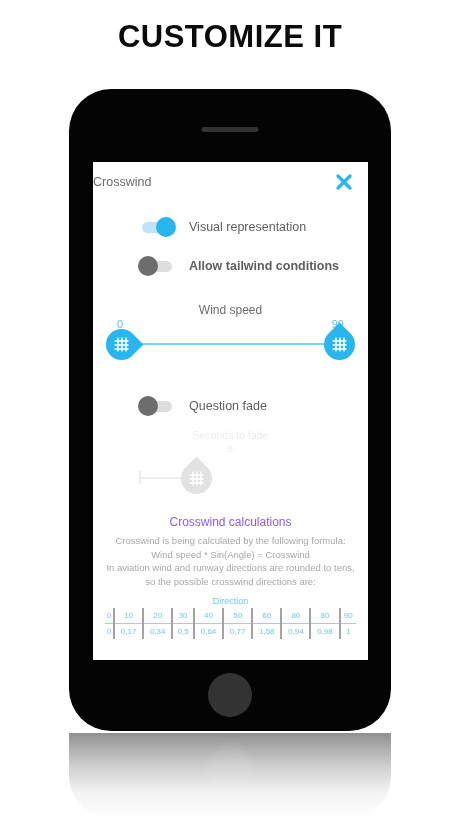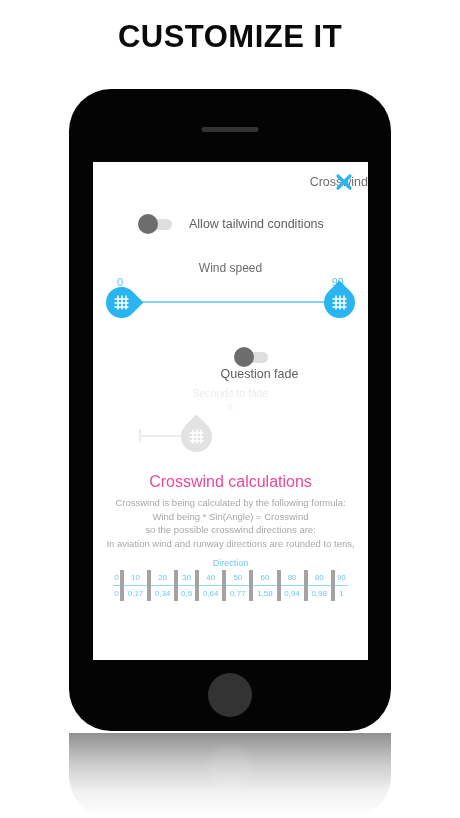--- a/index.html
+++ b/index.html
@@ -54,35 +54,35 @@
     position:absolute;left:50%;top:12px;transform:translateX(-50%);
     width:44px;height:44px;border-radius:50%;background:rgba(90,90,90,.25);
     filter:blur(3px);
   }
 
   
   .sheet-header{
     position:relative;height:40px;
   }
   .sheet-title{
-    position:absolute;left:0;right:0;top:13px;text-align:right;
+    position:absolute;left:0;right:0;top:13px;text-align:left;
     font-size:12.5px;color:#6c6c6c;
   }
   .close-icon{
     position:absolute;right:12px;top:8px;width:24px;height:24px;
     display:flex;align-items:center;justify-content:center;cursor:pointer;
   }
 
   
   .toggle-row{
     display:flex;align-items:center;margin-left:45px;height:34px;
   }
   .toggle-row.r1{margin-top:8px;}
-  .toggle-row.r2{margin-top:5px;}
-  .toggle-row.r3{margin-top:24px;flex-direction:column;}
+  .toggle-row.r2{margin-top:5px;font-weight:bold;}
+  .toggle-row.r3{margin-top:24px;}
   .switch{position:relative;width:38px;height:20px;flex:0 0 auto;cursor:pointer;}
   .track{position:absolute;left:4px;top:5px;width:30px;height:11px;border-radius:6px;}
   .knob{position:absolute;top:0;width:20px;height:20px;border-radius:50%;}
   .switch.on .track{background:#bfe4f8;}
   .switch.on .knob{left:18px;background:#29b6f0;}
   .switch.off .track{background:#dedede;}
   .switch.off .knob{left:0;background:#6d6d6d;}
   .toggle-label{margin-left:13px;font-size:12.5px;color:#5e5e5e;}
 
   
@@ -114,31 +114,31 @@
   .fade-cap{position:absolute;left:46px;top:16px;width:2px;height:13px;background:#ededed;}
   .fade-thumb{
     position:absolute;left:88px;top:8px;width:31px;height:31px;background:#e2e2e2;
     border-radius:0 50% 50% 50%;transform:rotate(45deg);
     display:flex;align-items:center;justify-content:center;
   }
   .fade-thumb svg{transform:rotate(-45deg);}
 
   
   .calc{margin-top:6px;text-align:center;}
-  .calc-title{font-size:16px;color:#ec4899;margin-bottom:5px;}
+  .calc-title{font-size:12px;color:#8b5cf6;margin-bottom:5px;}
   .calc-line{font-size:9.5px;color:#a8a8a8;line-height:13.5px;}
 
   
-  .table-wrap{margin-top:8px;padding:0 20px;}
+  .table-wrap{margin-top:8px;padding:0 12px;}
   .tbl-cap{text-align:center;font-size:9px;color:#6fc9ee;margin-bottom:2px;}
   .tbl-cap.bottom{margin-top:2px;margin-bottom:0;}
   table.dirtbl{width:100%;border-collapse:collapse;}
   table.dirtbl td{
     font-size:8px;color:#6fc9ee;text-align:center;padding:3px 0;
-    border-left:4px solid #a3a3a3;
+    border-left:2px solid #a3a3a3;
   }
   table.dirtbl td:first-child{border-left:none;}
   table.dirtbl tr.sinus td{border-top:1px solid #8ed6f2;}
 </style>
 </head>
 <body>
 
 <div class="headline">CUSTOMIZE IT</div>
 
 <div class="phone">
@@ -149,20 +149,27 @@
     <div class="sheet-header">
       <div class="sheet-title">Crosswind</div>
       <div class="close-icon">
         <svg width="18" height="18" viewBox="0 0 18 18" aria-hidden="true">
           <line x1="3" y1="3" x2="15" y2="15" stroke="#29b6f0" stroke-width="3.2" stroke-linecap="round"></line>
           <line x1="15" y1="3" x2="3" y2="15" stroke="#29b6f0" stroke-width="3.2" stroke-linecap="round"></line>
         </svg>
       </div>
     </div>
 
+    <div class="toggle-row r1">
+      <div class="switch on">
+        <div class="track"></div>
+        <div class="knob"></div>
+      </div>
+      <div class="toggle-label">Visual representation</div>
+    </div>
 
     <div class="toggle-row r2">
       <div class="switch off">
         <div class="track"></div>
         <div class="knob"></div>
       </div>
       <div class="toggle-label">Allow tailwind conditions</div>
     </div>
 
     <div class="slider-block">
@@ -223,23 +230,23 @@
                 <line x1="0.5" y1="12" x2="14.5" y2="12"></line>
             </g>
           </svg>
         </div>
       </div>
     </div>
 
     <div class="calc">
       <div class="calc-title">Crosswind calculations</div>
       <div class="calc-line">Crosswind is being calculated by the following formula:</div>
-      <div class="calc-line">Wind being * Sin(Angle) = Crosswind</div>
+      <div class="calc-line">Wind speed * Sin(Angle) = Crosswind</div>
+      <div class="calc-line">In aviation wind and runway directions are rounded to tens,</div>
       <div class="calc-line">so the possible crosswind directions are:</div>
-      <div class="calc-line">In aviation wind and runway directions are rounded to tens,</div>
     </div>
 
     <div class="table-wrap">
       <div class="tbl-cap">Direction</div>
       <table class="dirtbl">
         <tbody>
             <tr class="direction">
           <td>0</td>
           <td>10</td>
           <td>20</td>

